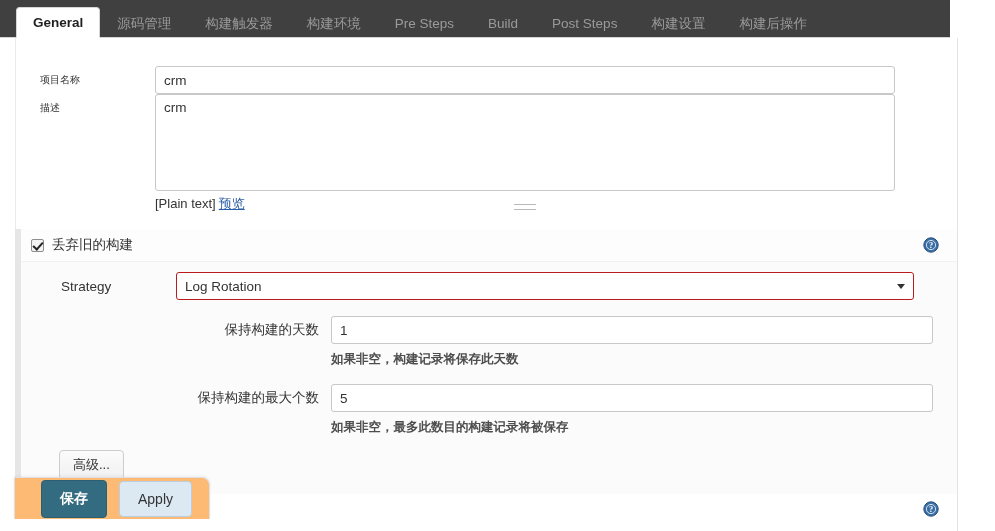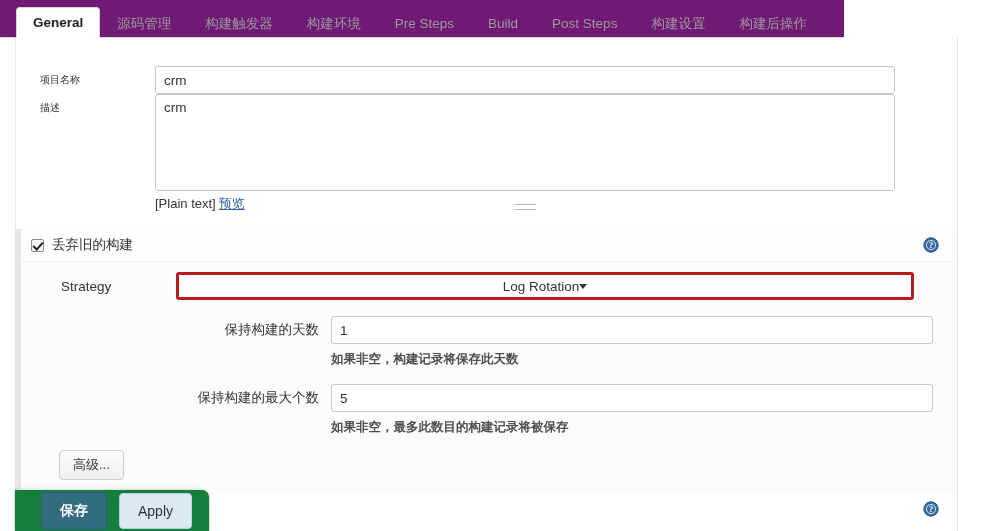--- a/index.html
+++ b/index.html
@@ -14,23 +14,23 @@
     overflow: hidden;
     position: relative;
     font-size: 13px;
     color: #333333;
   }
 
   
   .tabbar {
     position: absolute;
     left: 0; top: 0;
-    width: 844px;
+    width: 950px;
     height: 38px;
-    background: #701a75;
+    background: #404040;
     border-bottom: 1px solid #d6d6d6;
     box-sizing: border-box;
   }
   .tabbar-inner {
     display: flex;
     align-items: flex-end;
     height: 100%;
     padding-left: 16px;
     box-sizing: border-box;
   }
@@ -191,26 +191,26 @@
 
   .strategy-row { display: flex; align-items: center; }
   .strategy-label {
     width: 155px; min-width: 155px;
     padding-left: 40px; box-sizing: border-box;
     font-size: 13.5px;
   }
   .select-box {
     width: 738px;
     height: 28px;
-    border: 3px solid #b91c1c;
+    border: 1px solid #b91c1c;
     border-radius: 3px;
     background: #ffffff;
     display: flex;
     align-items: center;
-    justify-content: center;
+    justify-content: space-between;
     padding: 0 8px;
     box-sizing: border-box;
     font-size: 13.5px;
     cursor: pointer;
   }
   .caret {
     width: 0; height: 0;
     border-left: 4px solid transparent;
     border-right: 4px solid transparent;
     border-top: 5px solid #333333;
@@ -248,24 +248,24 @@
     color: #333333;
     padding: 5px 13px;
     cursor: pointer;
     font-family: "Liberation Sans", "DejaVu Sans", sans-serif;
   }
 
   
   .savebar {
     position: absolute;
     left: 14px;
-    bottom: 0;
+    bottom: 12px;
     width: 196px;
     height: 42px;
-    background: #15803d;
+    background: #fdba74;
     border: 1px solid #e0e0e0;
     border-bottom: none;
     border-radius: 0 8px 0 0;
     box-shadow: 0 -1px 3px rgba(0,0,0,0.06);
     box-sizing: border-box;
   }
   .savebar-inner {
     display: flex;
     align-items: center;
     height: 100%;

